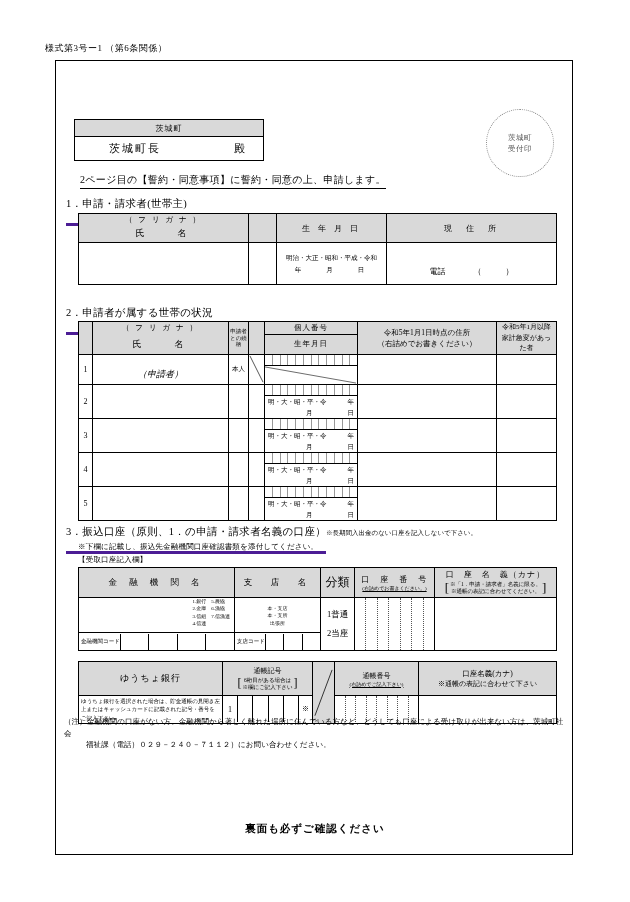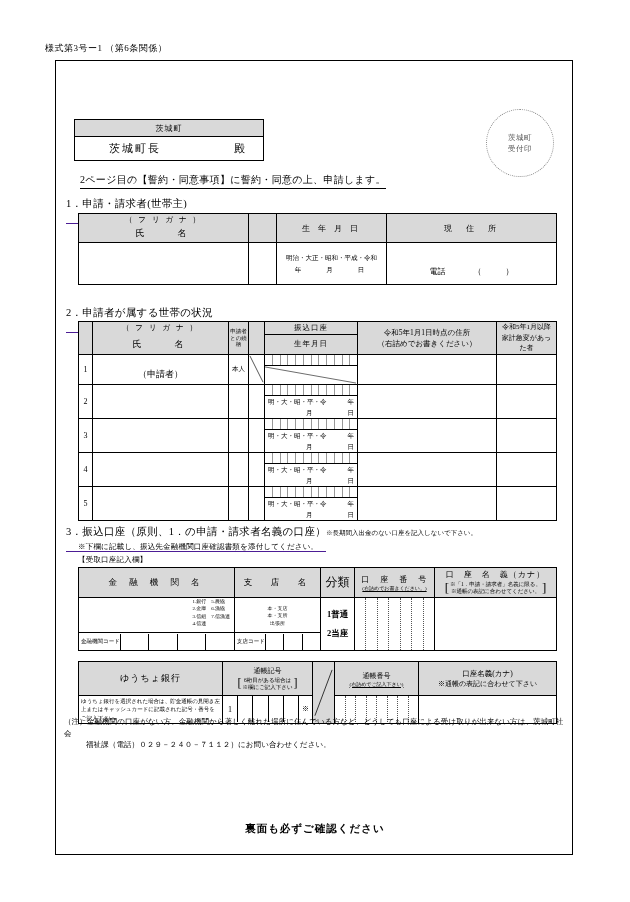--- a/index.html
+++ b/index.html
@@ -58,21 +58,21 @@
   .pledge{
     position:absolute;left:24px;top:112px;
     font-size:10px;letter-spacing:.3px;
     border-bottom:1px solid #000;padding-bottom:1px;
     white-space:nowrap;
   }
 
   .sec-head{
     position:absolute;font-size:10.5px;letter-spacing:.3px;white-space:nowrap;
   }
-  .sec-head .u{border-bottom:1px solid #4c1d95;padding-bottom:14px;}
+  .sec-head .u{border-bottom:3px solid #4c1d95;padding-bottom:14px;}
   .sec-head .small{font-size:6.5px;letter-spacing:0;}
 
   table.grid{
     position:absolute;border-collapse:collapse;table-layout:fixed;
   }
   table.grid td,table.grid th{
     border:1px solid #000;padding:0;font-weight:normal;
     font-size:8px;text-align:center;vertical-align:middle;
     box-sizing:border-box;
   }
@@ -225,21 +225,21 @@
         <tr>
           <td class="hdr" rowspan="2"></td>
           <td class="hdr nb-b" style="height:12px;">
             <span class="furi">（ フ リ ガ ナ ）</span>
           </td>
           <td class="hdr" rowspan="2">
             <span class="vert" style="display:block;">申請者との続柄</span>
           </td>
           <td class="hdr" rowspan="2"></td>
           <td class="hdr" style="height:12px;">
-            <span style="font-size:7.5px;letter-spacing:1px;">振込口座</span>
+            <span style="font-size:7.5px;letter-spacing:1px;">個人番号</span>
           </td>
           <td class="hdr" rowspan="2">
             <div style="font-size:7.5px;line-height:1.5;">令和5年1月1日時点の住所</div>
             <div style="font-size:7.5px;line-height:1.5;">（右詰めでお書きください）</div>
           </td>
           <td class="hdr" rowspan="2">
             <span style="font-size:7px;line-height:1.5;display:block;padding:0 2px;">令和5年1月以降家計急変があった者</span>
           </td>
         </tr>
         <tr>
@@ -275,21 +275,21 @@
                 <span></span>
                 <span></span>
                 <span></span>
                 <span></span>
             </div>
           </td>
           <td rowspan="2"></td>
           <td rowspan="2"></td>
         </tr>
         <tr>
-          <td class="nb-t" style="height:19px;">
+          <td class="nb-t" style="height:19px;font-style:italic;">
             <span style="font-size:9px;">（申請者）</span>
           </td>
           <td class="strike" style="height:19px;">
             <svg width="100%" height="100%" viewBox="0 0 93 19" preserveAspectRatio="none" style="display:block">
               <line x1="0" y1="1" x2="92" y2="18" stroke="#000" stroke-width="0.6"></line>
             </svg>
           </td>
         </tr>
 
         <tr>
@@ -504,21 +504,21 @@
             </div>
           </td>
           <td class="dotline" style="vertical-align:top;">
             <div style="font-size:5px;line-height:1.45;text-align:center;padding-top:7px;">
               <div>本・支店</div>
               <div>本・支所</div>
               <div>出張所</div>
             </div>
           </td>
           <td rowspan="2">
-            <div style="font-size:8.5px;line-height:2.2;font-weight:bold;">
+            <div style="font-size:8.5px;line-height:2.2;">
               <div>1普通</div>
               <div>2当座</div>
             </div>
           </td>
           <td rowspan="2" style="padding:0;">
             <div class="digit-grid" style="height:52px;">
               <span></span>
                 <span></span>
                 <span></span>
                 <span></span>

